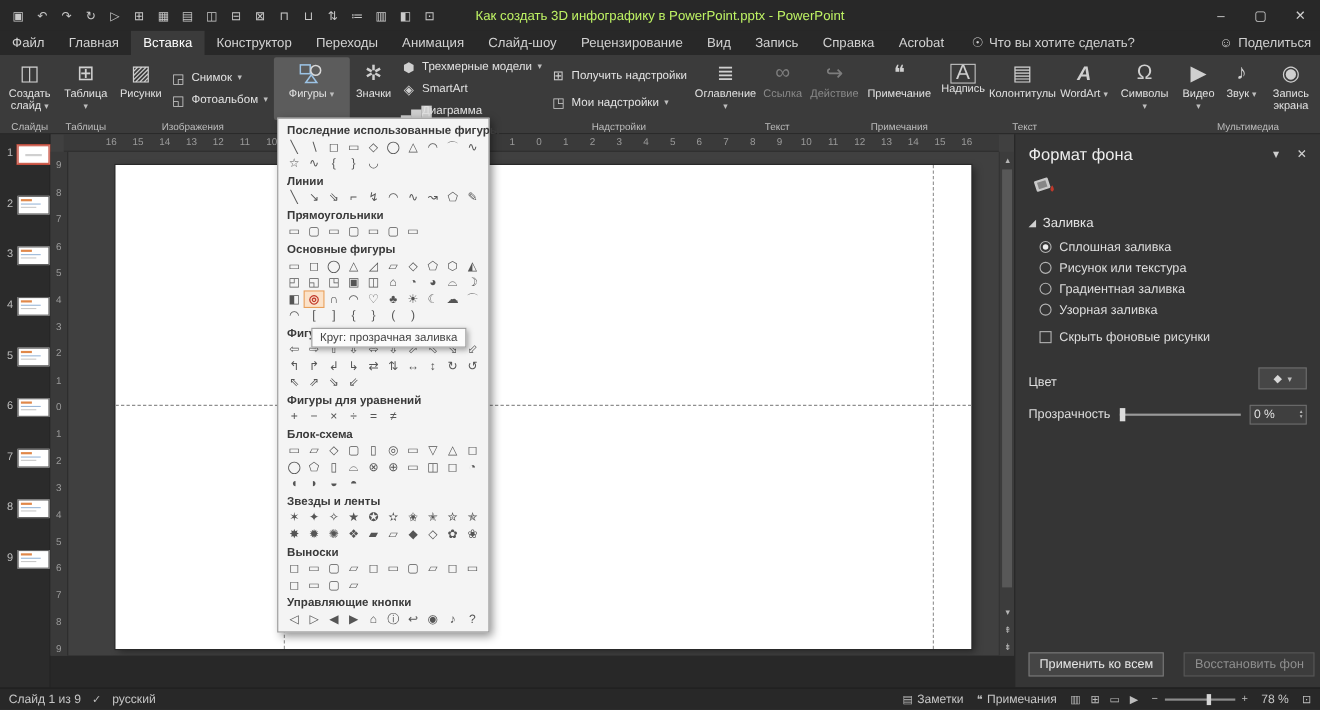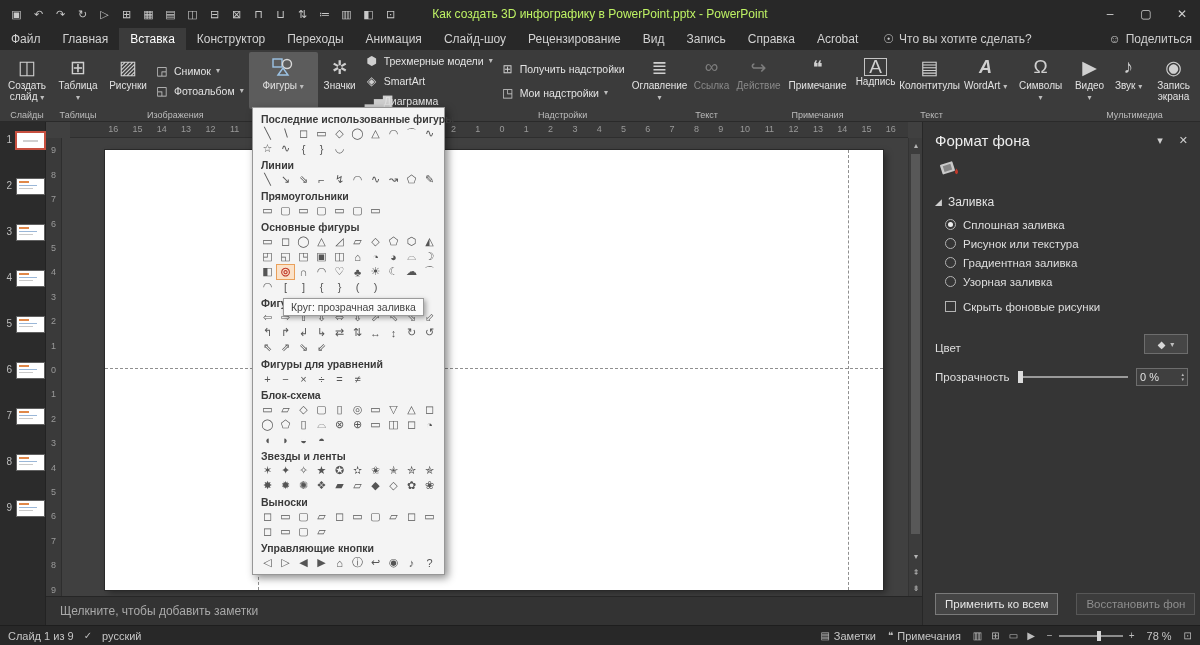--- a/index.html
+++ b/index.html
@@ -49,21 +49,21 @@
 .sthumb{position:relative;width:29px;height:17px;background:#fff;border:1px solid #616161;margin-top:2px}
 .sthumb.sel{border-color:#c75040;box-shadow:0 0 0 1px #c75040}
 .sthumb i{position:absolute;display:block}
 .t1{left:6px;right:6px;top:7px;height:2px;background:#d0d0d0}
 .d1{left:2px;top:2px;width:10px;height:2px;background:#e0884a}
 .d2{left:2px;top:6px;width:18px;height:1px;background:#9ab7d8}
 .d3{left:2px;top:9px;width:14px;height:1px;background:#c9c9c9}
 
 
 .workarea{position:absolute;left:46px;top:122px;width:876px;height:474px;background:#404040}
-.hruler{position:absolute;left:24px;top:0;right:14px;height:16px;background:#3a3a3a;border-bottom:1px solid #2e2e2e}
+.hruler{position:absolute;left:12px;top:0;right:14px;height:16px;background:#3a3a3a;border-bottom:1px solid #2e2e2e}
 .hruler span{position:absolute;top:2px;transform:translateX(-50%);font-size:9px;color:#9a9a9a}
 .vruler{position:absolute;left:0;top:16px;width:16px;bottom:0;background:#3a3a3a;border-right:1px solid #2e2e2e}
 .vruler span{position:absolute;left:0;width:15px;text-align:center;transform:translateY(-50%);font-size:9px;color:#9a9a9a}
 .canvas{position:absolute;left:16px;top:16px;right:14px;bottom:0;overflow:hidden}
 .slide{position:absolute;left:43px;top:12px;width:778px;height:440px;background:#fff;box-shadow:0 0 0 1px #292929,3px 3px 7px rgba(0,0,0,.4)}
 .guide{position:absolute}
 .gv{top:0;bottom:0;width:0;border-left:1px dashed #8f8f8f}
 .gh{left:0;right:0;height:0;border-top:1px dashed #8f8f8f}
 .vscroll{position:absolute;right:0;top:16px;bottom:0;width:14px;background:#3c3c3c;border-left:1px solid #333}
 .sarr{position:absolute;left:0;width:14px;height:15px;display:flex;align-items:center;justify-content:center;font-size:8px;color:#b5b5b5}
@@ -491,23 +491,20 @@
     </div>
     <div class="vscroll">
       <span class="sarr" style="top:0">▴</span>
       <div class="scroll-thumb"></div>
       <span class="sarr" style="bottom:32px">▾</span>
       <span class="sarr" style="bottom:16px">⇞</span>
       <span class="sarr" style="bottom:0">⇟</span>
     </div>
   </main>
 
-  <div class="notesbar">
-    <span>Щелкните, чтобы добавить заметки</span>
-  </div>
 
   <aside class="rightpanel">
     <div class="fp-titlerow">
       <div class="fp-title">Формат фона</div>
       <div class="fp-title-icons">
         <span>▾</span>
         <span>✕</span>
       </div>
     </div>
     <div class="fp-bucket">

